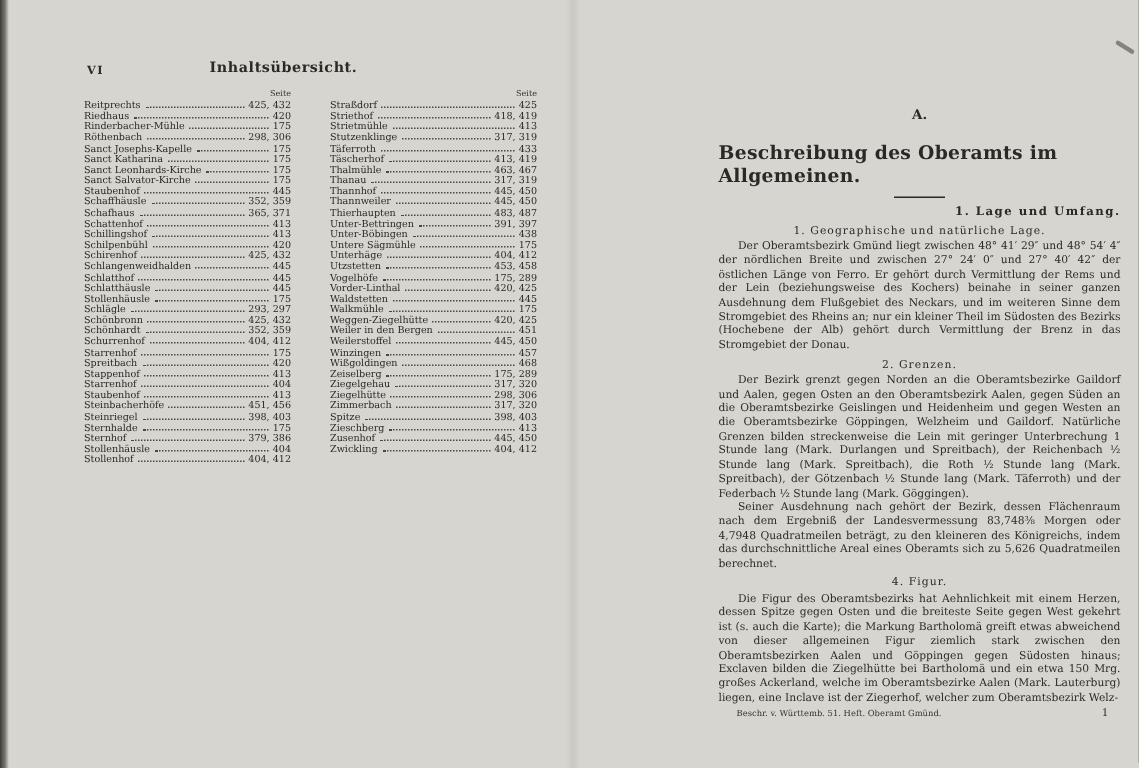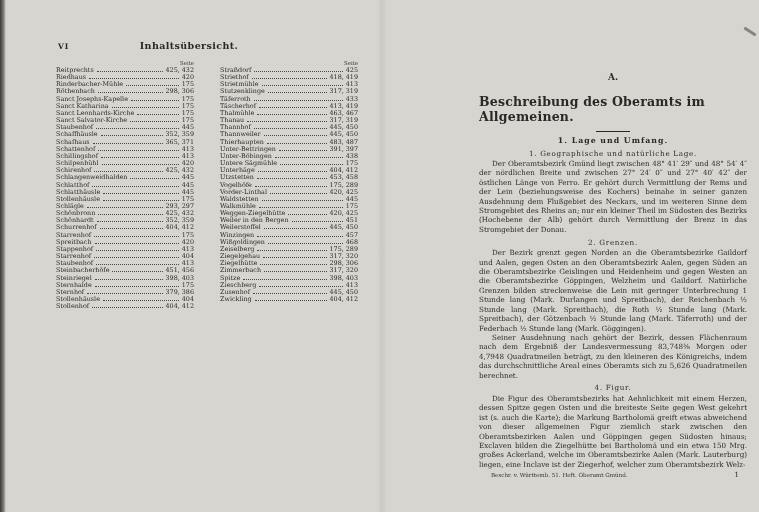--- a/index.html
+++ b/index.html
@@ -30,21 +30,21 @@
   .nm{flex:0 0 auto;}
   .ld{flex:1 1 auto;min-width:6px;margin:0 3px 1px 3px;border-bottom:1px dotted #4b4841;}
   .pg{flex:0 0 auto;text-align:right;}
 
   
   .page-right{position:absolute;left:479px;top:72px;width:268px;}
   .sec-a{text-align:center;font-size:9px;font-weight:bold;margin-bottom:12px;}
   .main-title{text-align:left;font-size:12.5px;font-weight:bold;letter-spacing:.2px;}
   .rule{width:34px;border-top:1.2px solid #2b2925;margin:7px auto 3px auto;}
   .sec-heading{text-align:center;font-size:7.2px;letter-spacing:.7px;margin:3.5px 0 1.5px 0;}
-  .sec-heading.major{font-weight:bold;font-size:7.8px;letter-spacing:1px;margin:4px 0 1px 0;}
+  .sec-heading.major{font-weight:bold;font-size:7.8px;letter-spacing:1px;margin:4px 0 1px 0;text-align:right;}
   .para{font-size:7.15px;line-height:1.315;text-align:justify;text-indent:13px;
     color:#2d2b26;hyphens:none;}
   .footer{display:flex;justify-content:space-between;align-items:baseline;
     margin-top:2px;padding-left:12px;padding-right:8px;}
   .sig{font-size:5.6px;color:#35332e;}
   .pageno{font-size:7px;}
 </style>
 </head>
 <body>
 

